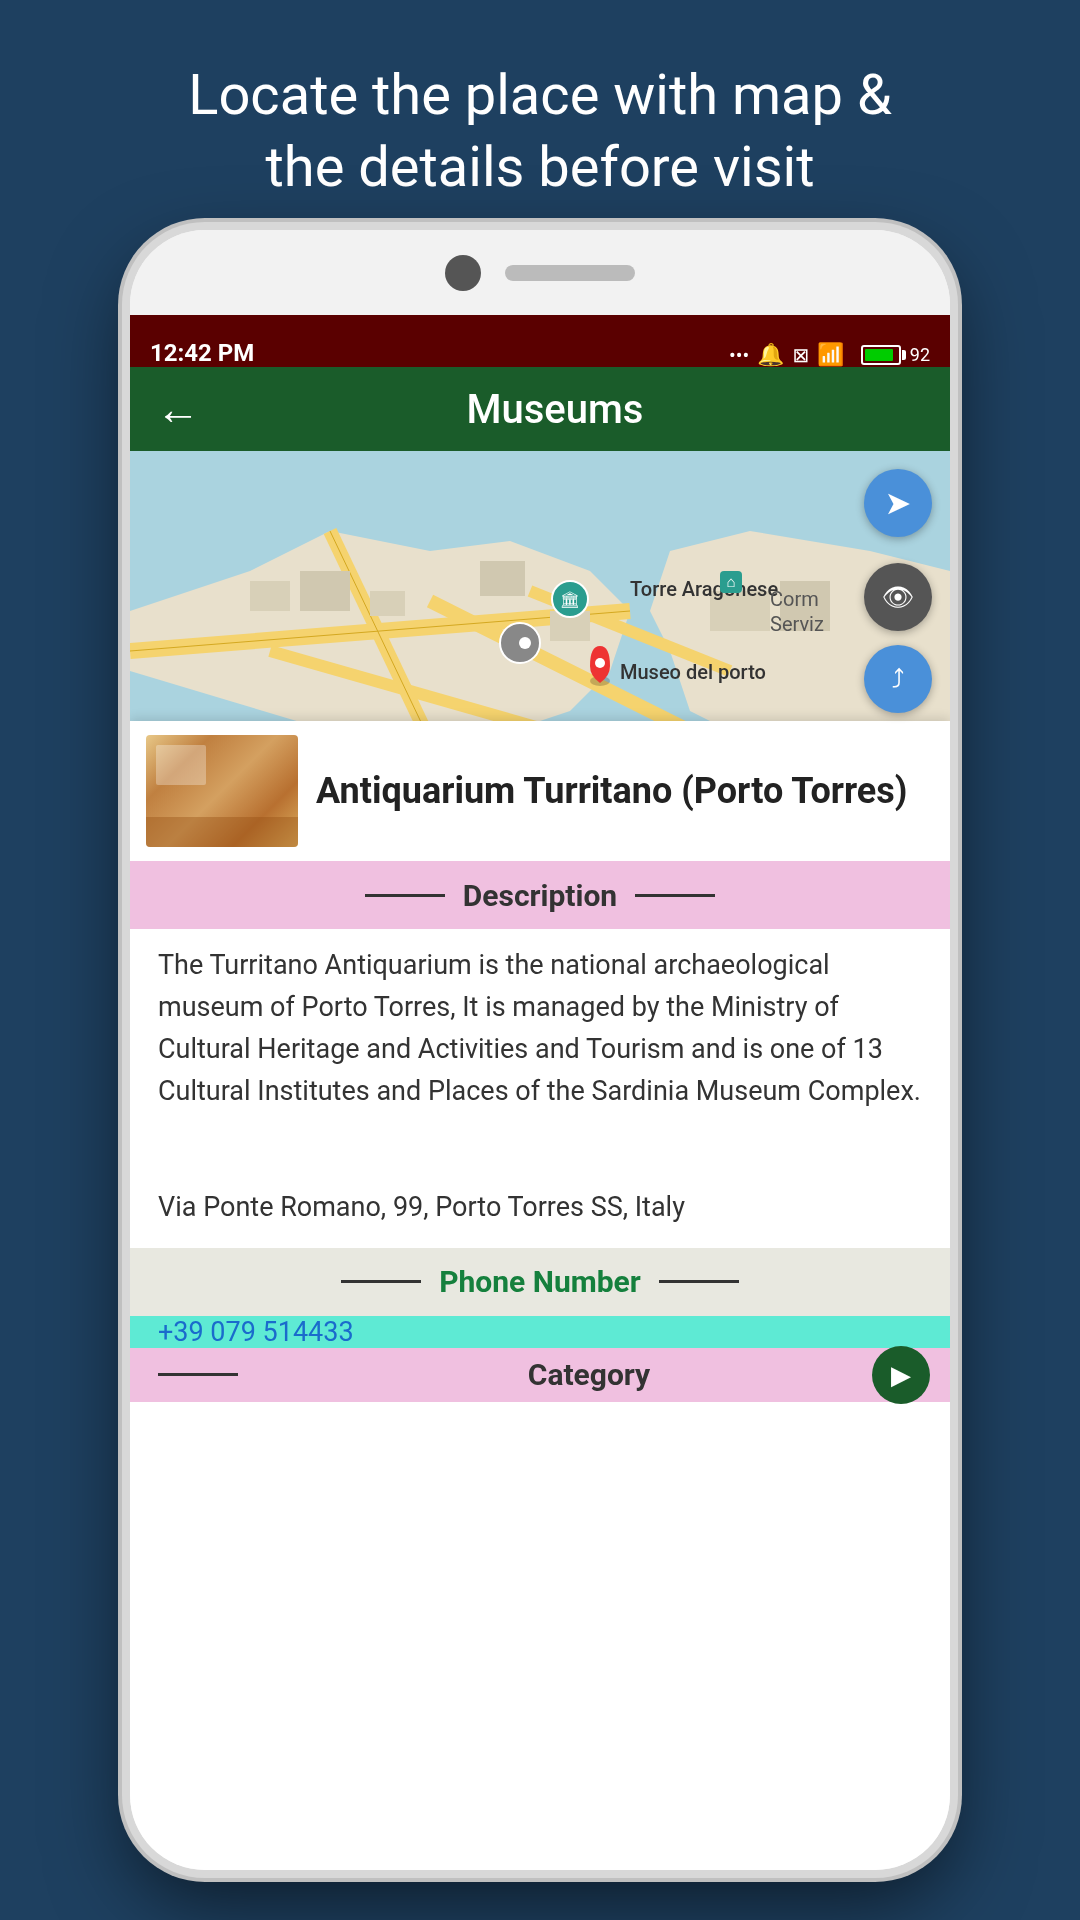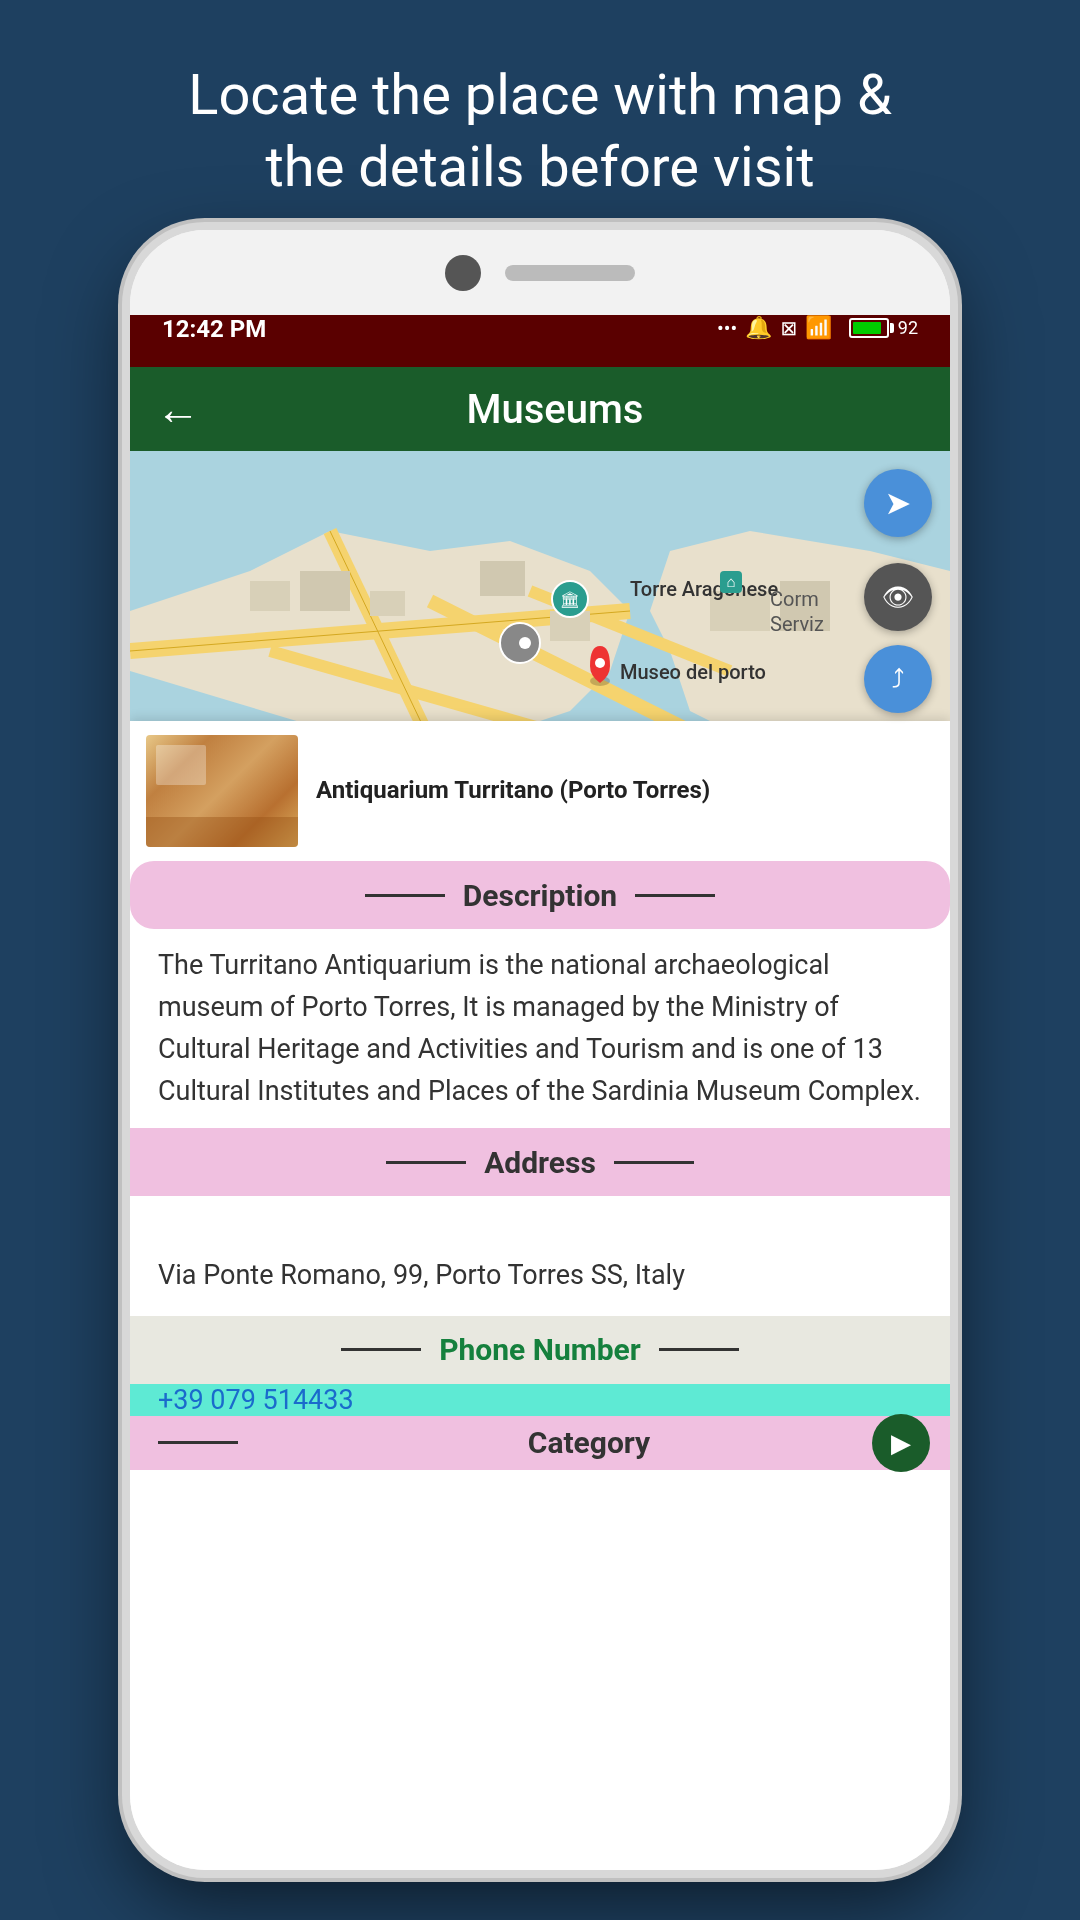--- a/index.html
+++ b/index.html
@@ -35,21 +35,21 @@
     overflow:hidden;
   ">
 
     <div style="height:85px; background:#f2f2f2; display:flex; align-items:center; justify-content:center; gap:24px; position:relative;">
       <div style="width:36px;height:36px;background:#555;border-radius:50%;"></div>
       <div style="width:130px;height:16px;background:#bbb;border-radius:10px;"></div>
     </div>
 
     <div style="background:white; height:1555px; overflow:hidden;">
 
-      <div style="background:#5a0000; height:52px; display:flex; align-items:flex-start; justify-content:space-between; padding:0 32px;">
+      <div style="background:#5a0000; height:52px; display:flex; align-items:flex-end; justify-content:space-between; padding:0 20px;">
         <span style="color:white;font-size:24px;font-weight:bold;">12:42 PM</span>
         <div style="display:flex;align-items:center;gap:8px;">
           <span style="color:white;font-size:20px;">•••</span>
           <span style="color:white;font-size:22px;">🔔</span>
           <span style="color:white;font-size:20px;">⊠</span>
           <span style="color:white;font-size:22px;">📶</span>
 
           <div style="display:inline-flex;align-items:center;position:relative;margin-left:8px;">
             <div style="width:40px;height:20px;border:2px solid white;border-radius:3px;padding:2px;display:flex;align-items:center;">
               <div style="width:88%;height:100%;background:#00cc00;border-radius:1px;"></div>
@@ -148,41 +148,36 @@
             flex-shrink:0;
             background:#c8a060;
             position:relative;
           ">
 
             <div style="width:100%;height:100%;background:linear-gradient(135deg,#e8c888 0%,#c08040 25%,#d4a060 50%,#b87030 75%,#ddb060 100%);"></div>
 
             <div style="position:absolute;bottom:0;left:0;right:0;height:30px;background:rgba(150,80,20,0.4);"></div>
             <div style="position:absolute;top:10px;left:10px;width:50px;height:40px;background:rgba(255,255,255,0.3);border-radius:2px;"></div>
           </div>
-          <div style="font-size:24px;font-weight:bold;color:#222;flex:1;line-height:1.3;">Antiquarium Turritano (Porto Torres)</div>
+          <div style="font-size:36px;font-weight:bold;color:#222;flex:1;line-height:1.3;">Antiquarium Turritano (Porto Torres)</div>
         </div>
       </div>
 
       <div>
-        <div style="background:#f0c0e0;height:68px;display:flex;align-items:center;justify-content:center;gap:18px;border-radius:24px;">
+        <div style="background:#f0c0e0;height:68px;display:flex;align-items:center;justify-content:center;gap:18px;">
           <div style="width:80px;height:3px;background:#333;"></div>
           <span style="font-size:30px;font-weight:bold;color:#333;">Description</span>
           <div style="width:80px;height:3px;background:#333;"></div>
         </div>
         <div style="padding:16px 28px;font-size:27px;color:#333;line-height:1.55;background:white;">
           <span>The Turritano Antiquarium is the national archaeological museum of Porto Torres, It is managed by the Ministry of Cultural Heritage and Activities and Tourism and is one of 13 Cultural Institutes and Places of the Sardinia Museum Complex.</span>
         </div>
       </div>
 
       <div>
-        <div style="background:#f0c0e0;height:68px;display:flex;align-items:center;justify-content:center;gap:18px;">
-          <div style="width:80px;height:3px;background:#333;"></div>
-          <span style="font-size:30px;font-weight:bold;color:#333;">Address</span>
-          <div style="width:80px;height:3px;background:#333;"></div>
-        </div>
         <div style="padding:18px 28px 20px;font-size:27px;color:#333;line-height:1.5;background:white;margin-top:41px;">
           <span>Via Ponte Romano, 99, Porto Torres SS, Italy</span>
         </div>
       </div>
 
       <div>
         <div style="background:#e8e8e0;height:68px;display:flex;align-items:center;justify-content:center;gap:18px;">
           <div style="width:80px;height:3px;background:#333;"></div>
           <span style="font-size:30px;font-weight:bold;color:#15803d;">Phone Number</span>
           <div style="width:80px;height:3px;background:#333;"></div>

